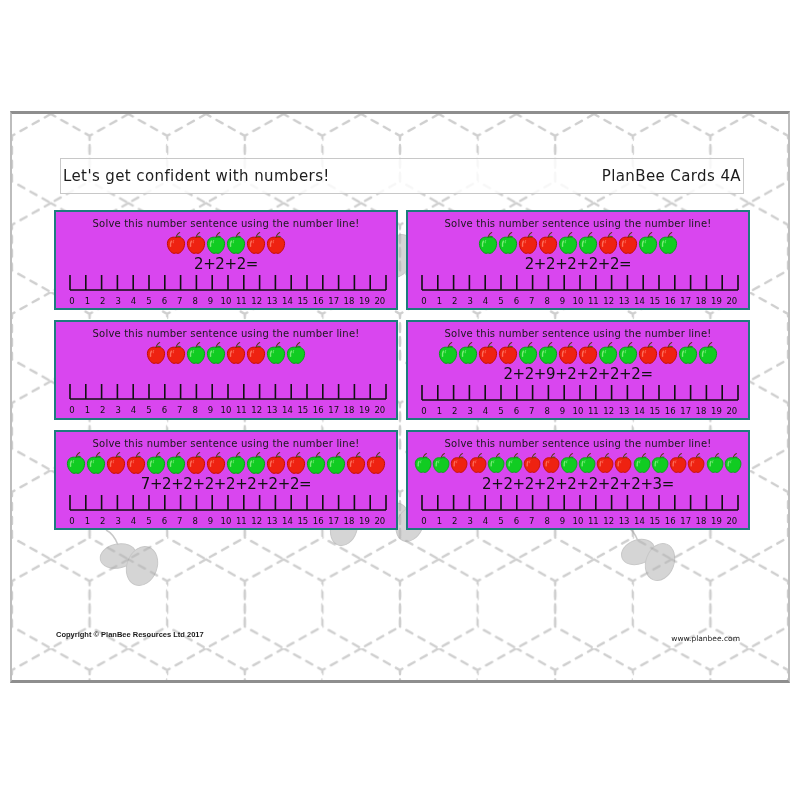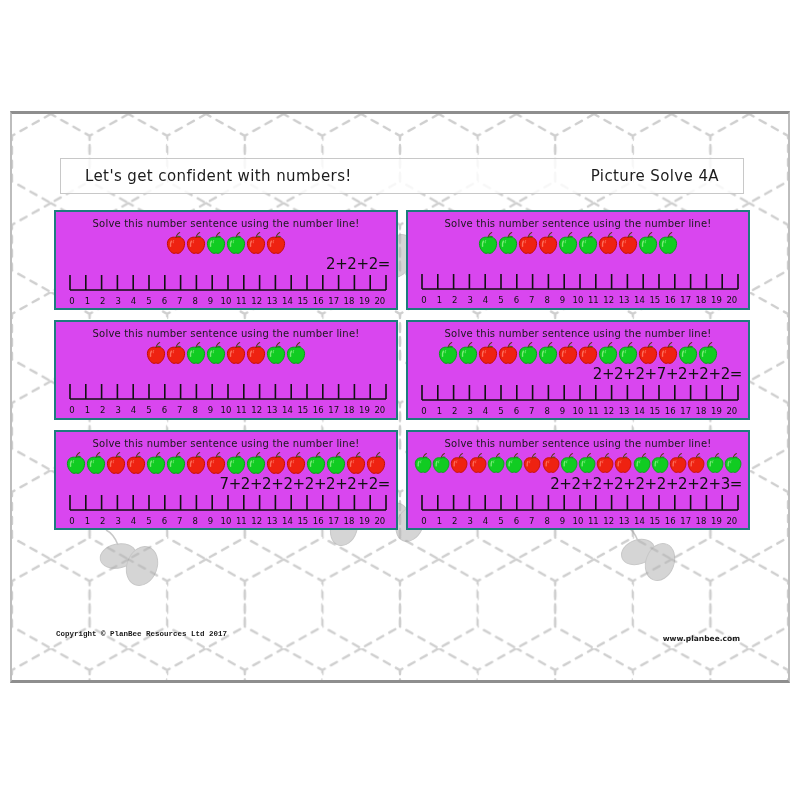--- a/index.html
+++ b/index.html
@@ -57,21 +57,21 @@
     left: 48px;
     top: 44px;
     width: 684px;
     height: 36px;
     background: rgba(255,255,255,0.82);
     border: 1px solid #c8c8c8;
     box-sizing: border-box;
     display: flex;
     align-items: center;
     justify-content: space-between;
-    padding: 0 24px;
+    padding: 0 2px;
   }
   .title-text, .title-right {
     font-family: "DejaVu Sans", sans-serif;
     font-size: 15px;
     color: #1c1c1c;
     letter-spacing: .4px;
     white-space: nowrap;
   }
 
   
@@ -112,21 +112,21 @@
     display: flex;
     justify-content: center;
     align-items: flex-end;
     gap: 0px;
     margin-top: 3px;
     height: 22px;
   }
   .apple { display: block; }
 
   .equation {
-    text-align: right;
+    text-align: center;
     font-family: "DejaVu Sans", sans-serif;
     font-size: 15px;
     font-weight: 500;
     color: #111111;
     letter-spacing: -0.4px;
     margin-top: 1px;
     white-space: nowrap;
   }
 
   .numberline-wrap {
@@ -143,33 +143,33 @@
     padding: 0 1px;
     margin-top: -1px;
   }
   .nl-labels span { width: 12px; text-align: center; }
 
   
   .footer-left {
     position: absolute;
     left: 44px;
     top: 516px;
-    font-family: Liberation Mono, monospace;
+    font-family: Liberation Sans, sans-serif;
     font-size: 7.5px;
     font-weight: bold;
     color: #1a1a1a;
     white-space: nowrap;
   }
   .footer-right {
     position: absolute;
     right: 48px;
     top: 520px;
     font-family: "DejaVu Sans", sans-serif;
     font-size: 7.5px;
-    font-weight: bold;
+    font-weight: normal;
     color: #1a1a1a;
     white-space: nowrap;
   }
 </style>
 </head>
 <body>
 
 <div id="root">
 
   <div class="sheet">
@@ -243,21 +243,21 @@
     <svg class="bee" style="left:600px; top:410px;" width="76" height="72" viewBox="0 0 76 72">
       <g fill="#b4b4b4" stroke="#9c9c9c" stroke-width="1">
         <ellipse cx="26" cy="28" rx="17" ry="12" transform="rotate(-20 26 28)"></ellipse>
         <ellipse cx="48" cy="38" rx="14" ry="19" transform="rotate(20 48 38)"></ellipse>
         <path d="M26 17 Q22 6 14 2" fill="none" stroke="#9c9c9c" stroke-width="1.5"></path>
       </g>
     </svg>
 
     <div class="title-bar">
       <span class="title-text">Let's get confident with numbers!</span>
-      <span class="title-right">Picture Solve 4A</span>
+      <span class="title-right">PlanBee Cards 4A</span>
     </div>
 
     <div class="card-grid" id="card-grid">
         <div class="card">
           <div class="card-prompt">Solve this number sentence using the number line!</div>
           <div class="apple-row">
             <svg class="apple" width="20" height="22" viewBox="0 0 20 22">
               <path d="M10 5 Q11.5 1.6 13.6 0.6" fill="none" stroke="#5a3a12" stroke-width="1.1" stroke-linecap="round"></path>
               <path d="M10.2 5.2 Q13.2 3.4 14.6 4.6 Q13.2 6.6 10.4 6.2 Z" fill="#2f8f28" stroke="#1d6b1a" stroke-width=".5"></path>
               <path d="M10 5.6 C6.2 4.1 1.4 6.4 1.4 11.6 C1.4 16.6 5.2 21.4 8.2 21.4 C9.1 21.4 9.6 20.9 10 20.9 C10.4 20.9 10.9 21.4 11.8 21.4 C14.8 21.4 18.6 16.6 18.6 11.6 C18.6 6.4 13.8 4.1 10 5.6 Z" fill="#ee2211" stroke="#c01000" stroke-width="1"></path>
@@ -415,20 +415,21 @@
               <path d="M7.6 8.4 Q6.9 9.6 7.2 10.8" fill="none" stroke="#8ef08a" stroke-width="1" stroke-linecap="round" opacity=".7"></path>
             </svg>
             <svg class="apple" width="20" height="22" viewBox="0 0 20 22">
               <path d="M10 5 Q11.5 1.6 13.6 0.6" fill="none" stroke="#5a3a12" stroke-width="1.1" stroke-linecap="round"></path>
               <path d="M10.2 5.2 Q13.2 3.4 14.6 4.6 Q13.2 6.6 10.4 6.2 Z" fill="#2f8f28" stroke="#1d6b1a" stroke-width=".5"></path>
               <path d="M10 5.6 C6.2 4.1 1.4 6.4 1.4 11.6 C1.4 16.6 5.2 21.4 8.2 21.4 C9.1 21.4 9.6 20.9 10 20.9 C10.4 20.9 10.9 21.4 11.8 21.4 C14.8 21.4 18.6 16.6 18.6 11.6 C18.6 6.4 13.8 4.1 10 5.6 Z" fill="#11cc22" stroke="#0a9e18" stroke-width="1"></path>
               <path d="M5.4 9.2 Q4.1 11.4 4.6 14.2" fill="none" stroke="#8ef08a" stroke-width="1.5" stroke-linecap="round" opacity=".85"></path>
               <path d="M7.6 8.4 Q6.9 9.6 7.2 10.8" fill="none" stroke="#8ef08a" stroke-width="1" stroke-linecap="round" opacity=".7"></path>
             </svg>
           </div>
+          <div class="equation">2+2+2+2+2=</div>
           <div class="numberline-wrap"><svg width="326" height="20" viewBox="0 0 326 20">
               <line x1="5" y1="17" x2="321" y2="17" stroke="#111" stroke-width="1.6"></line>
               <line x1="5" y1="2" x2="5" y2="17" stroke="#111" stroke-width="1.6"></line>
               <line x1="20.8" y1="2" x2="20.8" y2="17" stroke="#111" stroke-width="1.6"></line>
               <line x1="36.6" y1="2" x2="36.6" y2="17" stroke="#111" stroke-width="1.6"></line>
               <line x1="52.400000000000006" y1="2" x2="52.400000000000006" y2="17" stroke="#111" stroke-width="1.6"></line>
               <line x1="68.2" y1="2" x2="68.2" y2="17" stroke="#111" stroke-width="1.6"></line>
               <line x1="84" y1="2" x2="84" y2="17" stroke="#111" stroke-width="1.6"></line>
               <line x1="99.80000000000001" y1="2" x2="99.80000000000001" y2="17" stroke="#111" stroke-width="1.6"></line>
               <line x1="115.60000000000001" y1="2" x2="115.60000000000001" y2="17" stroke="#111" stroke-width="1.6"></line>
@@ -671,21 +672,21 @@
               <path d="M7.6 8.4 Q6.9 9.6 7.2 10.8" fill="none" stroke="#8ef08a" stroke-width="1" stroke-linecap="round" opacity=".7"></path>
             </svg>
             <svg class="apple" width="20" height="22" viewBox="0 0 20 22">
               <path d="M10 5 Q11.5 1.6 13.6 0.6" fill="none" stroke="#5a3a12" stroke-width="1.1" stroke-linecap="round"></path>
               <path d="M10.2 5.2 Q13.2 3.4 14.6 4.6 Q13.2 6.6 10.4 6.2 Z" fill="#2f8f28" stroke="#1d6b1a" stroke-width=".5"></path>
               <path d="M10 5.6 C6.2 4.1 1.4 6.4 1.4 11.6 C1.4 16.6 5.2 21.4 8.2 21.4 C9.1 21.4 9.6 20.9 10 20.9 C10.4 20.9 10.9 21.4 11.8 21.4 C14.8 21.4 18.6 16.6 18.6 11.6 C18.6 6.4 13.8 4.1 10 5.6 Z" fill="#11cc22" stroke="#0a9e18" stroke-width="1"></path>
               <path d="M5.4 9.2 Q4.1 11.4 4.6 14.2" fill="none" stroke="#8ef08a" stroke-width="1.5" stroke-linecap="round" opacity=".85"></path>
               <path d="M7.6 8.4 Q6.9 9.6 7.2 10.8" fill="none" stroke="#8ef08a" stroke-width="1" stroke-linecap="round" opacity=".7"></path>
             </svg>
           </div>
-          <div class="equation">2+2+2+7+2+2+2=</div>
+          <div class="equation">2+2+9+2+2+2+2=</div>
           <div class="numberline-wrap"><svg width="326" height="20" viewBox="0 0 326 20">
               <line x1="5" y1="17" x2="321" y2="17" stroke="#111" stroke-width="1.6"></line>
               <line x1="5" y1="2" x2="5" y2="17" stroke="#111" stroke-width="1.6"></line>
               <line x1="20.8" y1="2" x2="20.8" y2="17" stroke="#111" stroke-width="1.6"></line>
               <line x1="36.6" y1="2" x2="36.6" y2="17" stroke="#111" stroke-width="1.6"></line>
               <line x1="52.400000000000006" y1="2" x2="52.400000000000006" y2="17" stroke="#111" stroke-width="1.6"></line>
               <line x1="68.2" y1="2" x2="68.2" y2="17" stroke="#111" stroke-width="1.6"></line>
               <line x1="84" y1="2" x2="84" y2="17" stroke="#111" stroke-width="1.6"></line>
               <line x1="99.80000000000001" y1="2" x2="99.80000000000001" y2="17" stroke="#111" stroke-width="1.6"></line>
               <line x1="115.60000000000001" y1="2" x2="115.60000000000001" y2="17" stroke="#111" stroke-width="1.6"></line>

